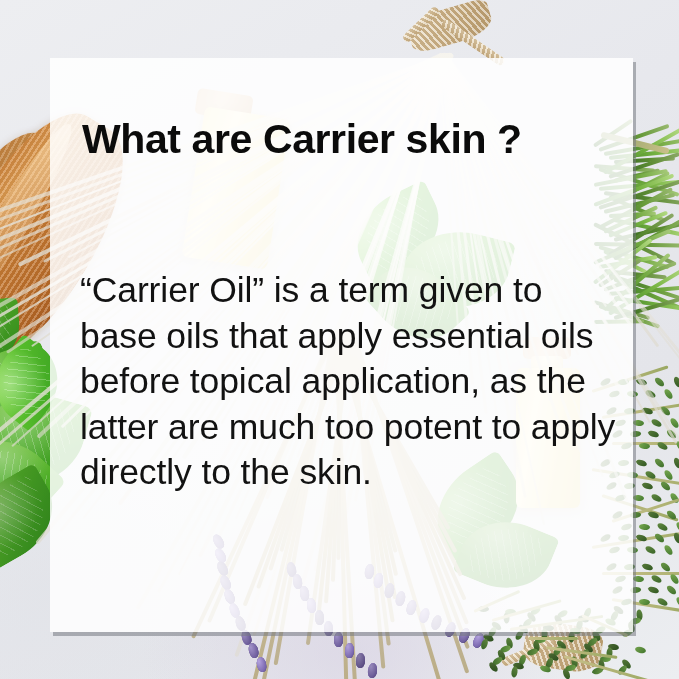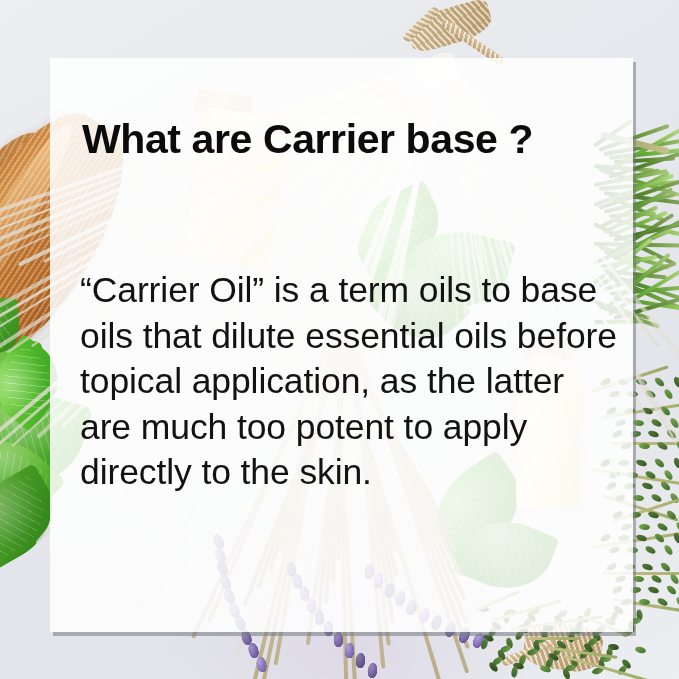--- a/index.html
+++ b/index.html
@@ -649,17 +649,17 @@
         <div class="thyme-stem" style="left:58px; top:37px; width:50px; transform:rotate(0deg); transform-origin:0 50%;"></div>
         <div class="thyme-stem" style="left:76px; top:46px; width:72px; transform:rotate(8deg); transform-origin:0 50%;"></div>
         <div class="thyme-stem" style="left:94px; top:55px; width:94px; transform:rotate(16deg); transform-origin:0 50%;"></div>
         <div class="thyme-stem" style="left:112px; top:14px; width:50px; transform:rotate(24deg); transform-origin:0 50%;"></div>
       </div>
 
   </div>
 
   <div class="card"></div>
 
-  <h1 class="heading">What are Carrier base ?</h1>
-
-  <p class="body-copy">“Carrier Oil” is a term oils to base oils that dilute essential oils before topical application, as the latter are much too potent to apply directly to the skin.</p>
+  <h1 class="heading">What are Carrier skin ?</h1>
+
+  <p class="body-copy">“Carrier Oil” is a term given to base oils that apply essential oils before topical application, as the latter are much too potent to apply directly to the skin.</p>
 
 </div>
 
 </body></html>

